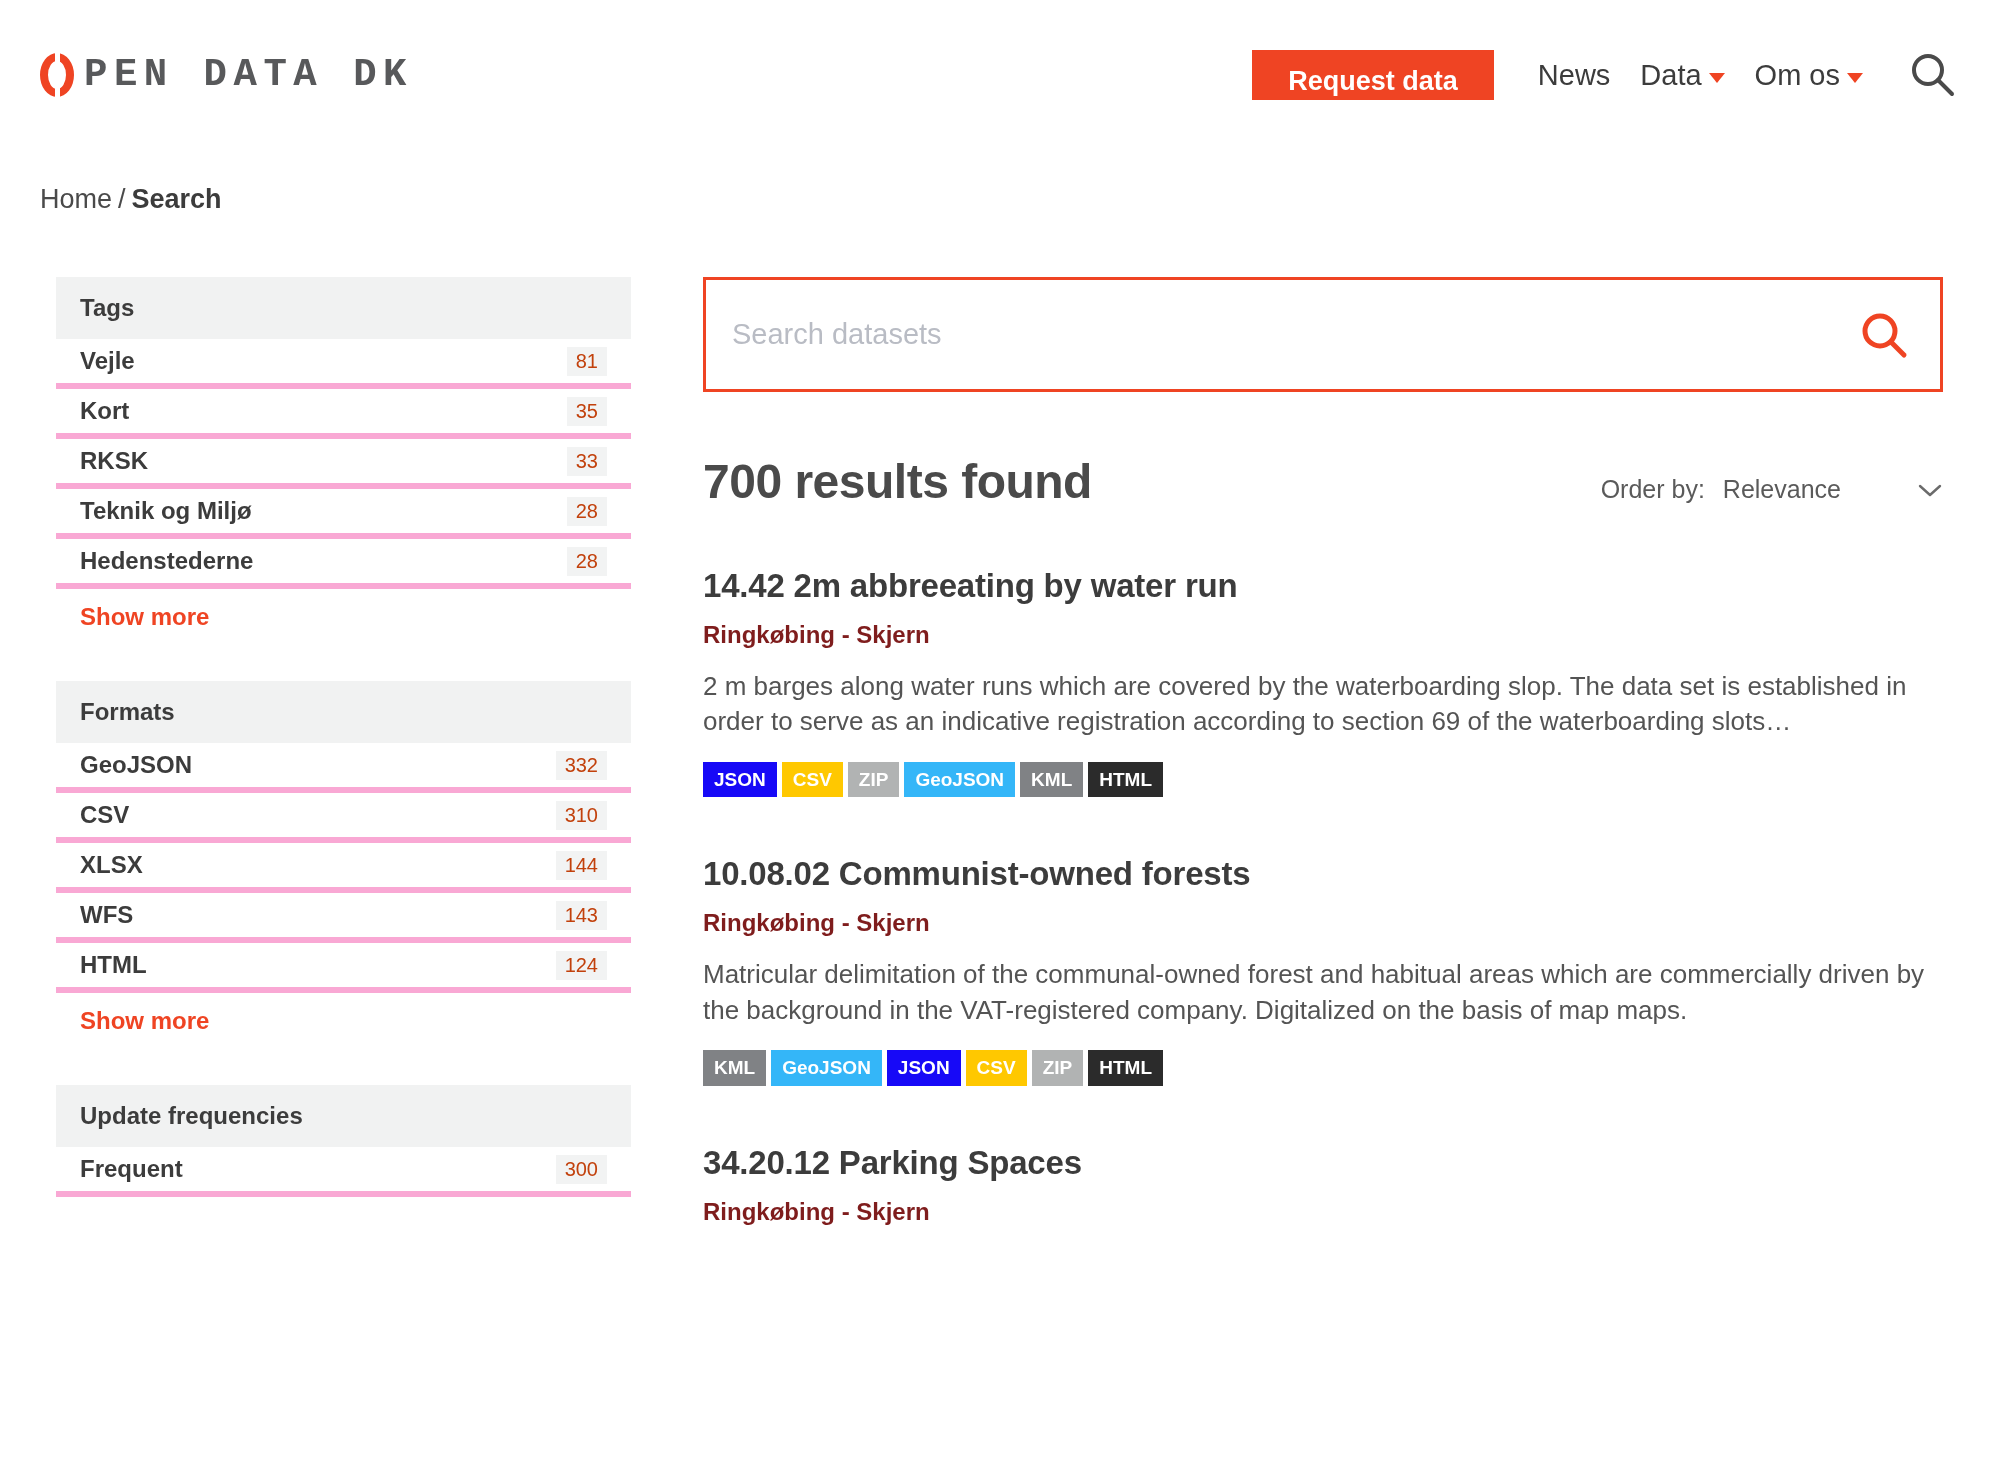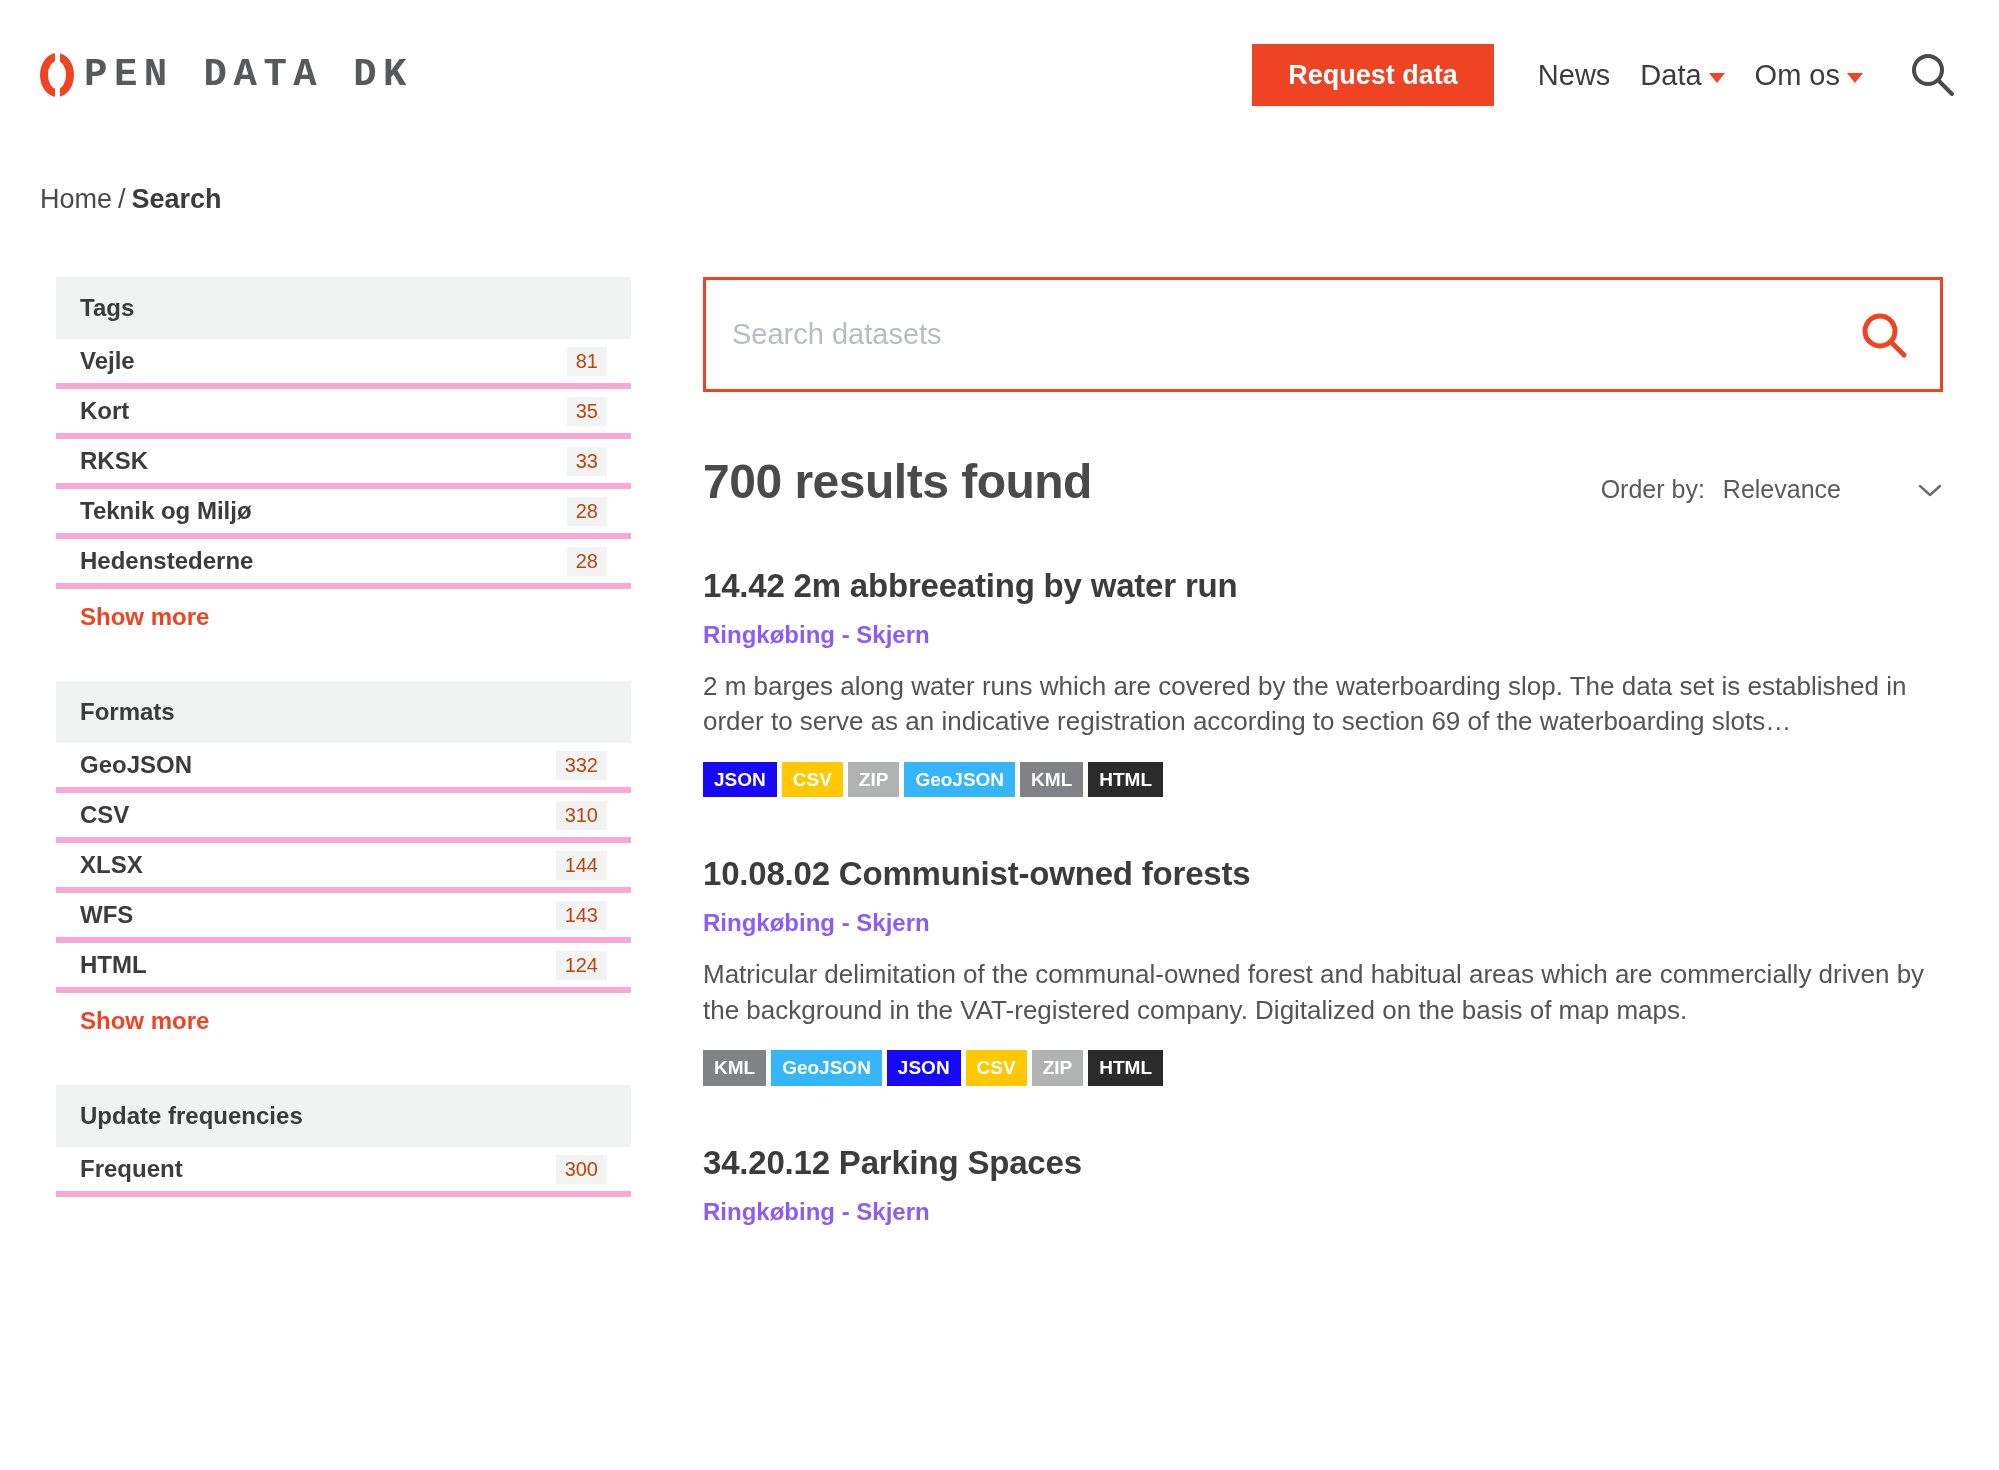--- a/index.html
+++ b/index.html
@@ -73,21 +73,21 @@
     gap: 0;
   }
   .request-btn {
     background: #EF4423;
     color: #ffffff;
     border: none;
     font-family: "Liberation Sans", sans-serif;
     font-size: 27px;
     font-weight: 700;
     padding: 0 36px;
-    height: 62px;
+    height: 50px;
     line-height: 62px;
     cursor: pointer;
     margin-right: 44px;
     white-space: nowrap;
   }
   .nav-link {
     font-size: 29px;
     font-weight: 400;
     color: #3c3c3c;
     text-decoration: none;
@@ -238,21 +238,21 @@
     font-weight: 700;
     color: #3c3c3c;
     text-decoration: none;
     display: block;
     cursor: pointer;
     letter-spacing: -0.2px;
   }
   .result-org {
     font-size: 24px;
     font-weight: 700;
-    color: #8b5cf6;
+    color: #7f1d1d;
     margin-top: 16px;
   }
   .result-desc {
     font-size: 26px;
     line-height: 1.36;
     color: #545454;
     margin-top: 20px;
     max-width: 1255px;
   }
   .badges { margin-top: 22px; display: flex; gap: 5px; flex-wrap: wrap; }

